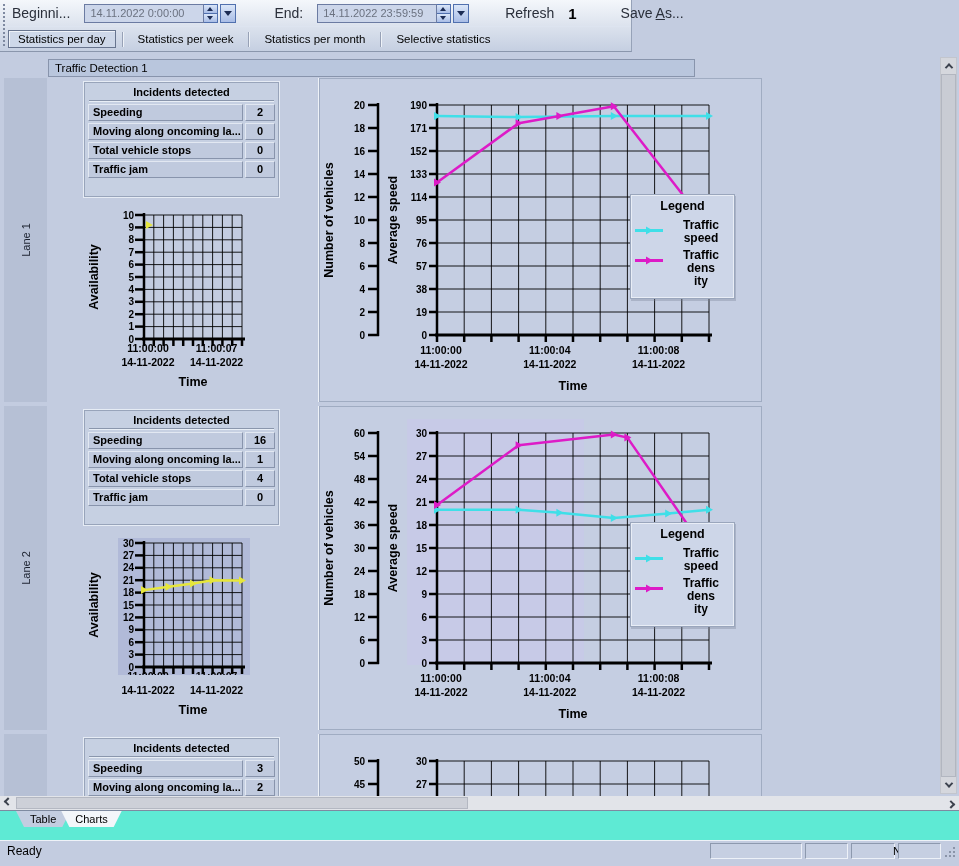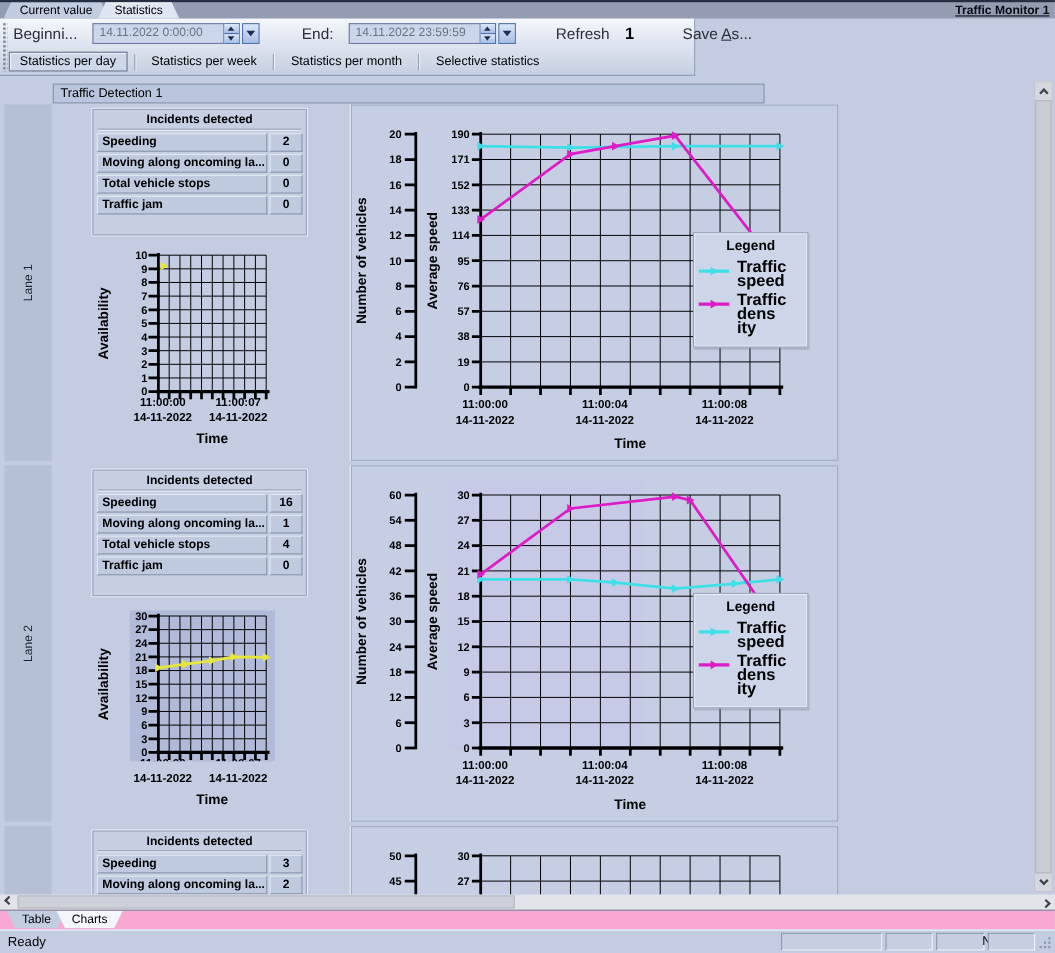--- a/index.html
+++ b/index.html
@@ -69,69 +69,60 @@
   .chart-panel { width:443px; height:324px; margin-left:2px; position:relative; flex:none;
     background:#c5cee2; border:1px solid #a0acc2; box-shadow:-1px 0 0 #eef2f8; }
   svg text { font-family:"Liberation Sans", sans-serif; fill:#000; }
 
   .legend { position:absolute; left:310px; top:115px; width:105px; background:#cdd6e8;
     border:1px solid #9aa6bc; box-shadow:inset 0 0 0 1px #e8edf6, 1px 2px 0 rgba(120,130,150,.35);
     padding:4px 0 8px; }
   .legend-title { text-align:center; font-size:12.5px; font-weight:bold; margin-bottom:4px; }
   .legend-entry { display:flex; align-items:flex-start; padding:2px 2px 2px 4px; }
   .legend-swatch { margin:2px 5px 0 0; flex:none; }
-  .legend-lines { font-size:15px; font-weight:bold; line-height:13px; }
+  .legend-lines { font-size:12px; font-weight:bold; line-height:13px;text-align:center; }
 
   
   .vscroll { position:absolute; right:2px; top:5px; bottom:2px; width:17px;
     background:#d5d7dd; display:flex; flex-direction:column; border:1px solid #c2c5cd; }
   .vbtn { height:16px; flex:none; display:flex; align-items:center; justify-content:center; background:#d5d7dd; }
   .vtrack { flex:1; position:relative; }
   .vthumb { position:absolute; left:0; right:0; top:0; bottom:0; background:#c9ccd4; border:1px solid #b2b6c0; }
   .hscroll { height:14px; background:#e2e4e9; display:flex; align-items:stretch; }
   .hbtn { width:16px; display:flex; align-items:center; justify-content:center; }
   .htrack { flex:1; position:relative; }
   .hthumb { position:absolute; left:0; top:1px; bottom:1px; width:452px;
     background:#cdd0d8; border:1px solid #b4b8c2; }
   .chev { display:inline-block; width:6px; height:6px; border-left:2px solid #3c424e; border-top:2px solid #3c424e; }
   .chev.up { transform:rotate(45deg) translate(1px,1px); }
   .chev.down { transform:rotate(225deg) translate(1px,1px); }
   .chev.left { transform:rotate(-45deg) translate(1px,-1px); }
   .chev.right { transform:rotate(135deg) translate(1px,-1px); }
 
   
-  .tabbar-bottom { height:18px; background:#f9a8d4; border-top:1px solid #7e8aa0;
-    display:flex; align-items:flex-start; padding-left:6px; }
+  .tabbar-bottom { height:30px; background:#5eead4; border-top:1px solid #7e8aa0;
+    display:flex; align-items:flex-start; padding-left:16px; }
   .btab { clip-path:polygon(0 0, 100% 0, calc(100% - 8px) 100%, 8px 100%);
     padding:2px 14px 2px; font-size:11px; background:#c3cde0; margin-right:-9px; position:relative; }
   .btab.active { background:#f3f6fa; z-index:2; }
   .statusbar { height:21px; background:#c3cce0; border-top:1px solid #eef2f8;
     display:flex; align-items:center; font-size:12px; padding:0 2px 0 7px; }
   .status-right { margin-left:auto; display:flex; align-items:center; }
   .pane { height:16px; margin-left:3px; background:#c6cfe2; border:1px solid;
     border-color:#8d99ae #edf1f8 #edf1f8 #8d99ae; font-size:11.5px; text-align:center; line-height:14px;padding-left:41px; }
   .grip-corner { width:14px; height:16px; margin-left:2px; position:relative; }
   .grip-corner::after { content:""; position:absolute; right:2px; bottom:2px; width:2px; height:2px;
     background:#8a94a8; box-shadow:-4px 0 0 #8a94a8, -8px 0 0 #8a94a8, 0 -4px 0 #8a94a8,
     -4px -4px 0 #8a94a8, 0 -8px 0 #8a94a8; }
 </style>
 </head>
 <body>
 
 <div class="app">
 
-  <div class="tabbar-top">
-    <div class="ttab">
-      <span>Current value</span>
-    </div>
-    <div class="ttab active">
-      <span>Statistics</span>
-    </div>
-    <a class="tm-link">Traffic Monitor 1</a>
-  </div>
 
   <div class="toolbar-outer">
     <div class="toolbar">
       <div class="tb-grip"></div>
       <div class="tb-row">
         <span class="tb-label">Beginni...</span>
         <span class="sep"></span>
         <div class="datefield">
           <div class="dval">14.11.2022 0:00:00</div>
           <div class="spin">

